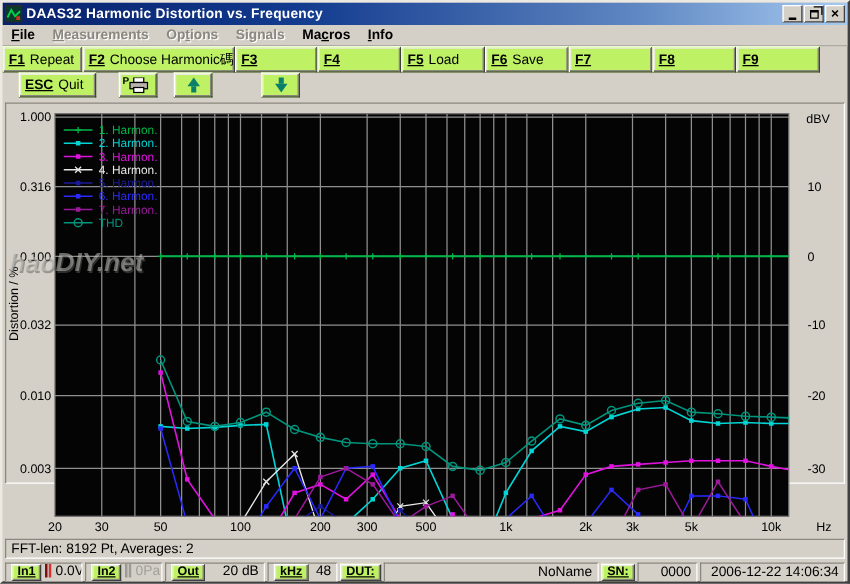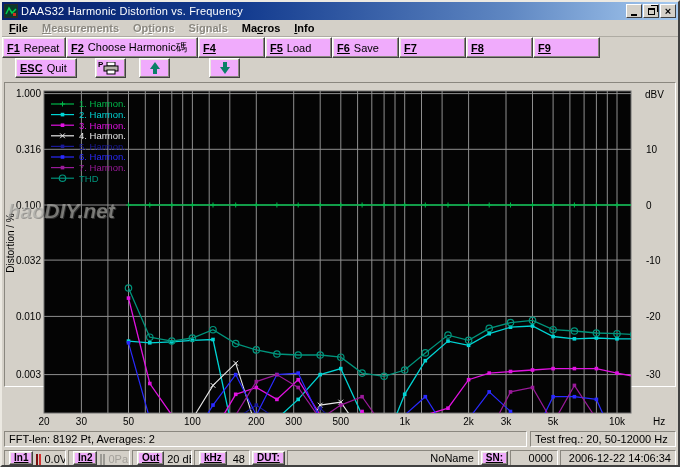--- a/index.html
+++ b/index.html
@@ -11,21 +11,21 @@
     border-right:2px solid #404040;border-bottom:2px solid #404040;
     overflow:hidden;
   }
   
   .titlebar{
     position:absolute;left:0;top:0;width:676px;height:18px;
     background:linear-gradient(90deg,#08216b 0%,#123a8e 35%,#5f87c2 75%,#a6caf0 100%);
     display:flex;align-items:center;padding:0 2px;color:#fff;
   }
   .title-icon{width:14px;height:14px;margin-right:3px;flex:0 0 auto;}
-  .title-text{font-size:11px;font-weight:normal;letter-spacing:.2px;white-space:nowrap;flex:1;}
+  .title-text{font-size:11px;font-weight:bold;letter-spacing:.2px;white-space:nowrap;flex:1;}
   .tb-btn{
     width:16px;height:14px;margin-left:1px;background:#d4d0c8;
     border-top:1px solid #fff;border-left:1px solid #fff;
     border-right:1px solid #404040;border-bottom:1px solid #404040;
     display:flex;align-items:center;justify-content:center;
     font-size:9px;font-weight:bold;color:#000;line-height:1;cursor:default;
   }
   .glyph-min{display:block;width:6px;height:2px;background:#000;margin-top:7px;}
   .glyph-restore{display:block;width:7px;height:7px;border:1px solid #000;border-top-width:2px;box-shadow:2px -2px 0 -0px #d4d0c8,3px -3px 0 0 #000;}
   .glyph-close{font-size:11px;}
@@ -33,21 +33,21 @@
   .menubar{
     position:absolute;left:0;top:18px;width:676px;height:17px;background:#d4d0c8;
     display:flex;align-items:center;font-size:11px;font-weight:bold;color:#000;
     border-bottom:1px solid #aeaba3;
   }
   .menu-item{padding:4px 7px;white-space:nowrap;}
   .menu-item.disabled{color:#8a877f;text-shadow:1px 1px 0 #fff;}
   .u{text-decoration:underline;}
   
   .btn3d{
-    background:#f0abfc;
+    background:#bef264;
     border-top:1px solid #fff;border-left:1px solid #fff;
     border-right:1px solid #404040;border-bottom:1px solid #404040;
     box-shadow:inset -1px -1px 0 #8a877f, inset 1px 1px 0 #ece9e2;
     font-size:11px;font-weight:bold;color:#000;cursor:default;
   }
   .fkeys{position:absolute;left:0;top:35px;width:676px;height:21px;display:flex;}
   .fbtn{height:21px;display:flex;align-items:center;padding:0 4px;white-space:nowrap;overflow:hidden;}
   .fbtn .lbl{margin-left:4px;font-weight:normal;font-size:11px;}
   .row2{position:absolute;left:0;top:56px;width:676px;height:23px;display:flex;align-items:flex-start;}
   .row2 .btn3d{height:20px;display:flex;align-items:center;justify-content:center;margin-left:13px;}
@@ -74,21 +74,21 @@
   }
   
   .status1{position:absolute;left:0;top:429px;width:676px;height:17px;display:flex;gap:3px;padding:0 2px;}
   .status2{position:absolute;left:0;top:447px;width:676px;height:17px;display:flex;gap:2px;padding:0 2px;align-items:center;}
   .panel-sunken{
     background:#d4d0c8;height:16px;
     border-top:1px solid #8a877f;border-left:1px solid #8a877f;
     border-right:1px solid #fff;border-bottom:1px solid #fff;
     font-size:11px;display:flex;align-items:center;padding:0 4px;white-space:nowrap;overflow:hidden;
   }
-  .cluster{display:flex;align-items:flex-end;gap:3px;justify-content:space-between;}
+  .cluster{display:flex;align-items:flex-start;gap:3px;justify-content:space-between;}
   .sbtn{height:14px;padding:0 4px;font-size:10px;display:flex;align-items:center;}
   .meter{display:flex;gap:1px;align-items:center;}
   .meter i{display:block;width:2px;height:11px;}
   .m-red1{background:#7a1010;}.m-red2{background:#d43030;}
   .m-gray{background:#9c9a94;}
   .val{font-size:11px;}
   .val.dim{color:#a3a09a;}
   .right{justify-content:flex-end;text-align:center;}
 </style>
 </head>
@@ -122,23 +122,27 @@
     <span class="menu-item disabled"><span>Si</span><span class="u">g</span><span>nals</span></span>
     <span class="menu-item"><span>Ma</span><span class="u">c</span><span>ros</span></span>
     <span class="menu-item"><span></span><span class="u">I</span><span>nfo</span></span>
   </div>
 
   <div class="fkeys">
     <div class="btn3d fbtn" style="width:64px">
         <span class="u">F1</span>
         <span class="lbl">Repeat</span>
       </div>
-    <div class="btn3d fbtn" style="width:132px">
+    <div class="btn3d fbtn" style="width:122px">
         <span class="u">F2</span>
         <span class="lbl">Choose Harmonic碼</span>
+      </div>
+    <div class="btn3d fbtn" style="width:66px">
+        <span class="u">F3</span>
+        <span class="lbl"></span>
       </div>
     <div class="btn3d fbtn" style="width:67px">
         <span class="u">F4</span>
         <span class="lbl"></span>
       </div>
     <div class="btn3d fbtn" style="width:67px">
         <span class="u">F5</span>
         <span class="lbl">Load</span>
       </div>
     <div class="btn3d fbtn" style="width:67px">
@@ -513,43 +517,40 @@
           <text x="74" y="98.5" fill="#00947c">THD</text>
         </g>
       </svg>
     <div class="watermark">haoDIY.net</div>
   </div>
 
   <div class="status1">
     <div class="panel-sunken" style="flex:1">
         <span>FFT-len: 8192 Pt, Averages: 2</span>
       </div>
-    <div class="panel-sunken" style="width:146px">
-        <span>Test freq.: 20, 50-12000 Hz</span>
-      </div>
   </div>
 
   <div class="status2">
     <div class="panel-sunken cluster" style="width:62px">
       <span class="btn3d sbtn u">In1</span>
       <span class="meter">
           <i class="m-red1"></i>
           <i class="m-red2"></i>
         </span>
       <span class="val">0.0V</span>
     </div>
     <div class="panel-sunken cluster" style="width:62px">
       <span class="btn3d sbtn u">In2</span>
       <span class="meter">
           <i class="m-gray"></i>
           <i class="m-gray"></i>
         </span>
       <span class="val dim">0Pa</span>
     </div>
-    <div class="panel-sunken cluster" style="width:60px">
+    <div class="panel-sunken cluster" style="width:80px">
       <span class="btn3d sbtn u">Out</span>
       <span class="val">20 dB</span>
     </div>
     <div class="panel-sunken cluster" style="width:56px">
       <span class="btn3d sbtn u">kHz</span>
       <span class="val">48</span>
     </div>
     <span class="btn3d sbtn u">DUT:</span>
     <div class="panel-sunken right" style="flex:1">
         <span>NoName</span>

